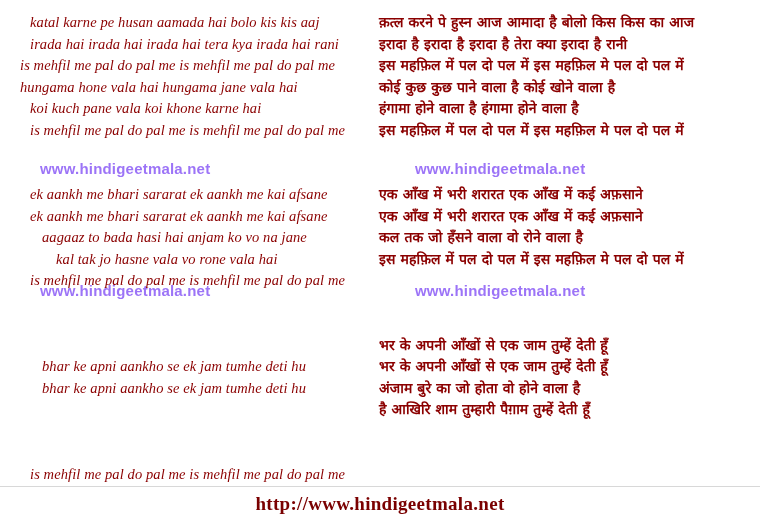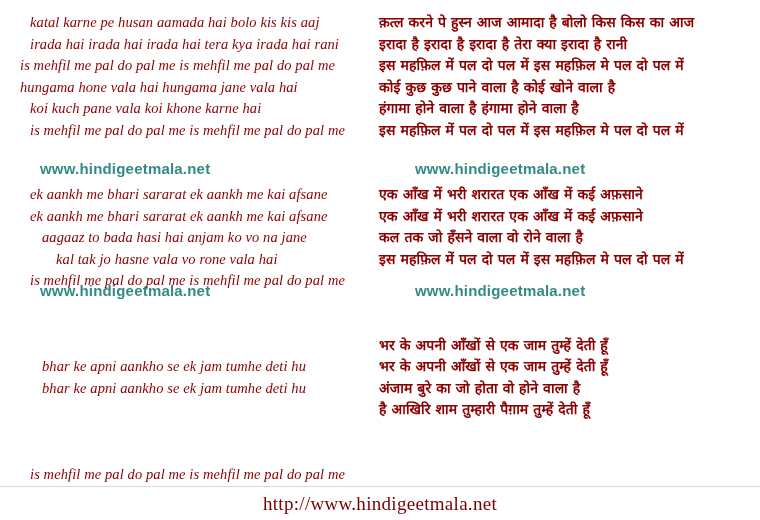--- a/index.html
+++ b/index.html
@@ -65,21 +65,21 @@
     line-height: 21.5px;
   }
   .line.ind-1 { padding-left: 10px; }
   .line.ind-2 { padding-left: 22px; }
   .line.ind-3 { padding-left: 36px; }
   .line.blank {
     color: transparent;
   }
   .watermark {
     position: absolute;
-    color: #0f766e;
+    color: #8b5cf6;
     font-family: "Liberation Sans", sans-serif;
     font-weight: bold;
     font-size: 15px;
     letter-spacing: 0.2px;
     white-space: nowrap;
     pointer-events: none;
     opacity: 0.85;
   }
   .footer {
     position: absolute;
@@ -89,21 +89,21 @@
     height: 33px;
     background: #ffffff;
     border-top: 1px solid #d8d8d8;
     display: flex;
     align-items: center;
     justify-content: center;
   }
   .footer-text {
     color: #7a0000;
     font-family: "Liberation Serif", serif;
-    font-weight: normal;
+    font-weight: bold;
     font-size: 19px;
     letter-spacing: 0.3px;
   }
 </style>
 </head>
 <body>
 
 <div id="page">
 
   <div class="lyrics-area">

